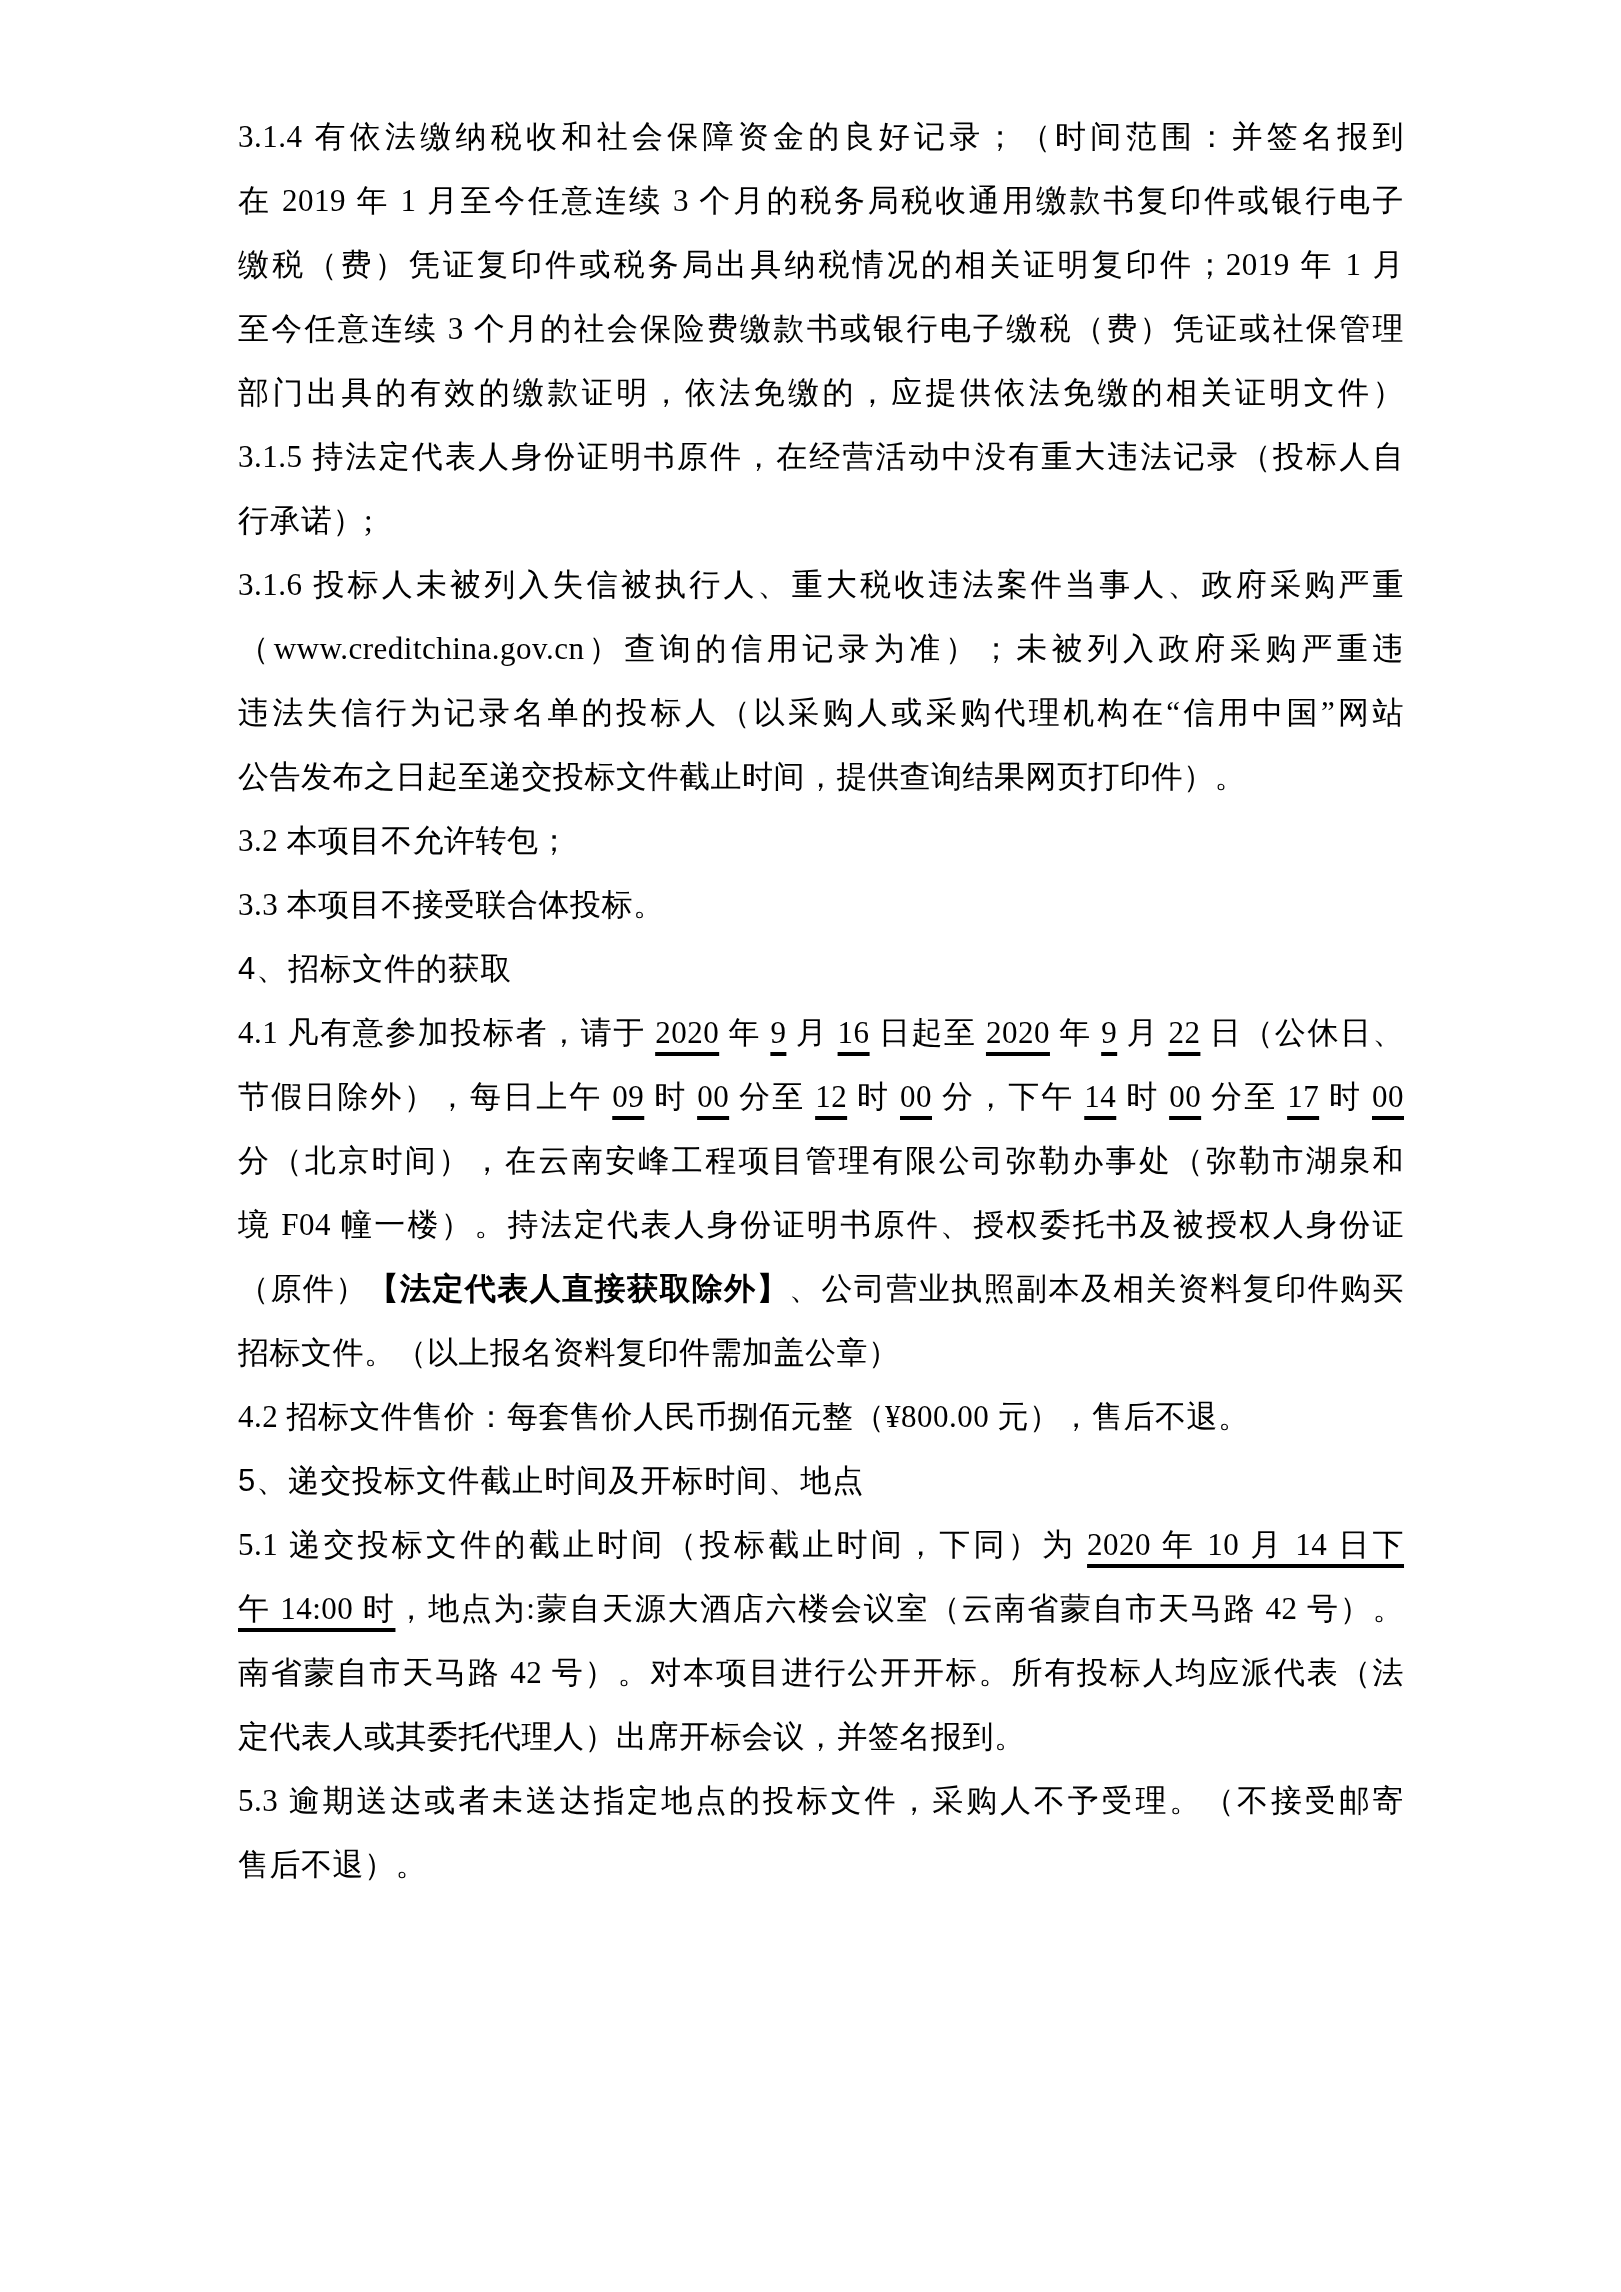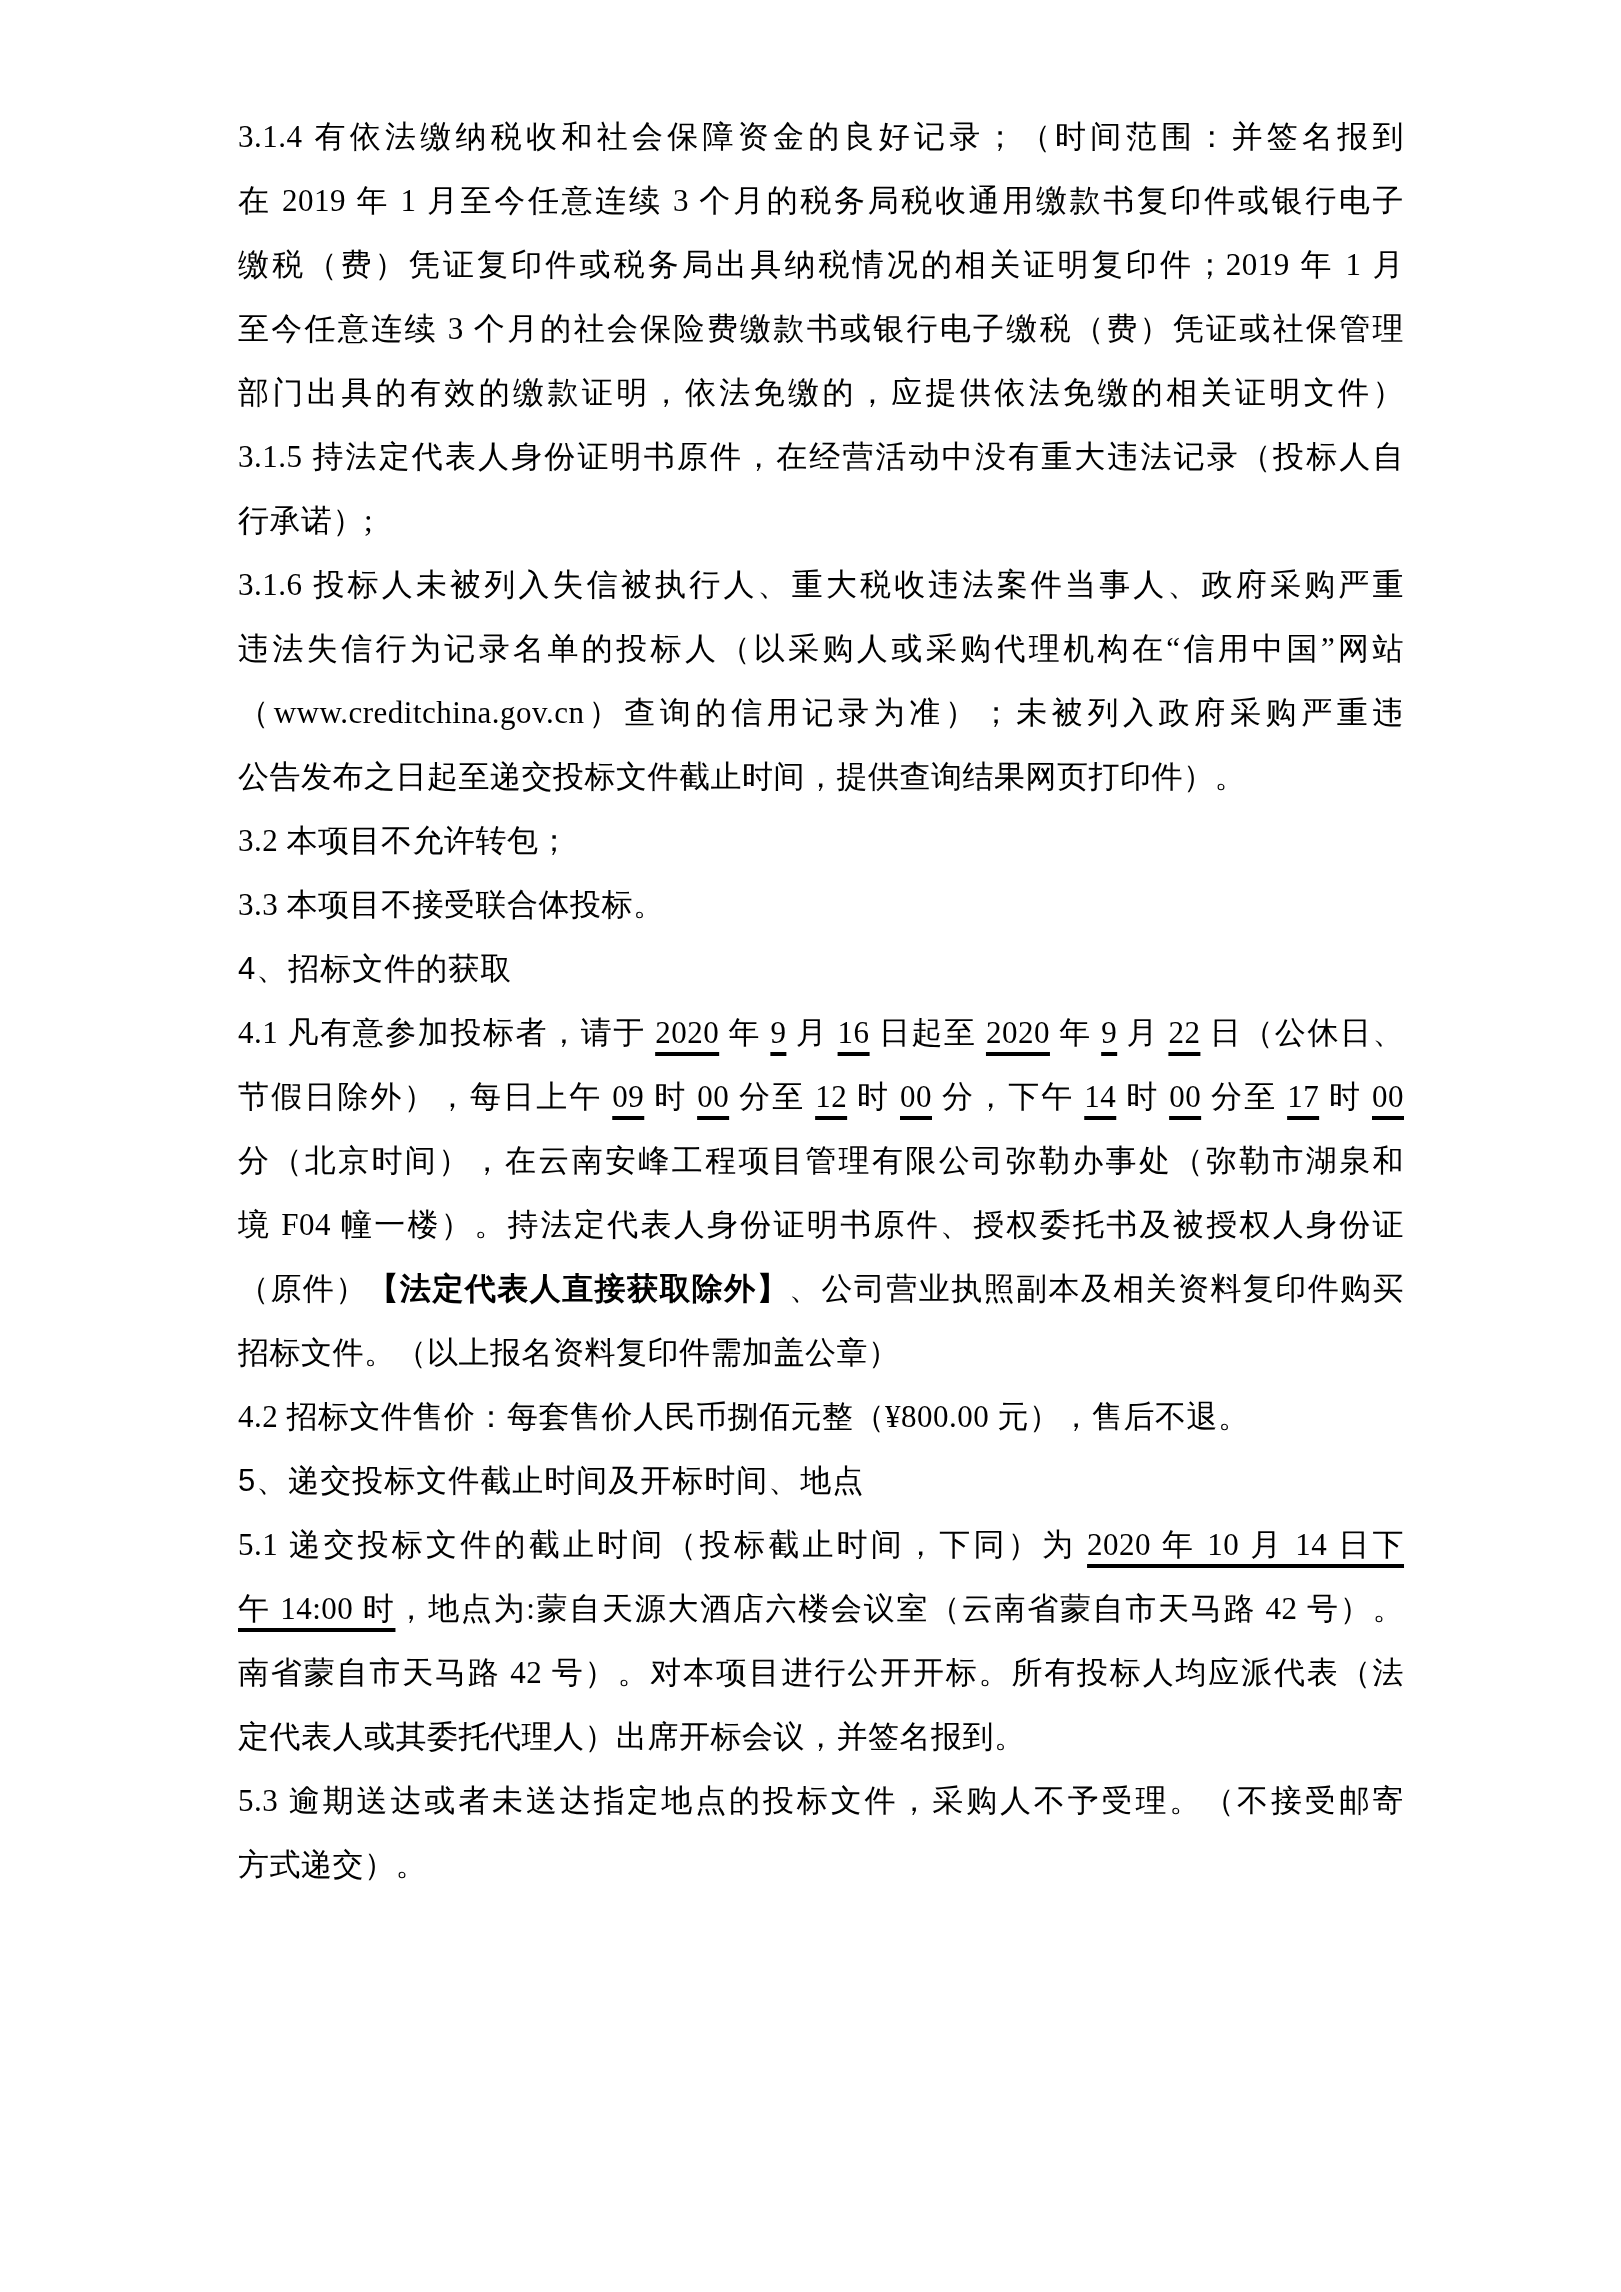--- a/index.html
+++ b/index.html
@@ -52,34 +52,34 @@
 
 <div class="doc">
     <div class="line just"><span>3.1.4 有依法缴纳税收和社会保障资金的良好记录；（时间范围：并签名报到</span></div>
     <div class="line just"><span>在 2019 年 1 月至今任意连续 3 个月的税务局税收通用缴款书复印件或银行电子</span></div>
     <div class="line just"><span>缴税（费）凭证复印件或税务局出具纳税情况的相关证明复印件；2019 年 1 月</span></div>
     <div class="line just"><span>至今任意连续 3 个月的社会保险费缴款书或银行电子缴税（费）凭证或社保管理</span></div>
     <div class="line just"><span>部门出具的有效的缴款证明，依法免缴的，应提供依法免缴的相关证明文件）</span></div>
     <div class="line just"><span>3.1.5 持法定代表人身份证明书原件，在经营活动中没有重大违法记录（投标人自</span></div>
     <div class="line"><span>行承诺）;</span></div>
     <div class="line just"><span>3.1.6 投标人未被列入失信被执行人、重大税收违法案件当事人、政府采购严重</span></div>
+    <div class="line just"><span>（www.creditchina.gov.cn）查询的信用记录为准）；未被列入政府采购严重违</span></div>
     <div class="line just"><span>违法失信行为记录名单的投标人（以采购人或采购代理机构在“信用中国”网站</span></div>
-    <div class="line just"><span>（www.creditchina.gov.cn）查询的信用记录为准）；未被列入政府采购严重违</span></div>
     <div class="line"><span>公告发布之日起至递交投标文件截止时间，提供查询结果网页打印件）。</span></div>
     <div class="line"><span>3.2 本项目不允许转包；</span></div>
     <div class="line"><span>3.3 本项目不接受联合体投标。</span></div>
     <div class="line h"><span class="b">4、招标文件的获取</span></div>
     <div class="line just"><span>4.1 凡有意参加投标者，请于 </span><span class="u">2020</span><span> 年 </span><span class="u">9</span><span> 月 </span><span class="u">16</span><span> 日起至 </span><span class="u">2020</span><span> 年 </span><span class="u">9</span><span> 月 </span><span class="u">22</span><span> 日（公休日、</span></div>
     <div class="line just"><span>节假日除外），每日上午 </span><span class="u">09</span><span> 时 </span><span class="u">00</span><span> 分至 </span><span class="u">12</span><span> 时 </span><span class="u">00</span><span> 分，下午 </span><span class="u">14</span><span> 时 </span><span class="u">00</span><span> 分至 </span><span class="u">17</span><span> 时 </span><span class="u">00</span></div>
     <div class="line just"><span>分（北京时间），在云南安峰工程项目管理有限公司弥勒办事处（弥勒市湖泉和</span></div>
     <div class="line just"><span>境 F04 幢一楼）。持法定代表人身份证明书原件、授权委托书及被授权人身份证</span></div>
     <div class="line just"><span>（原件）</span><span class="b">【法定代表人直接获取除外】</span><span>、公司营业执照副本及相关资料复印件购买</span></div>
     <div class="line"><span>招标文件。（以上报名资料复印件需加盖公章）</span></div>
     <div class="line"><span>4.2 招标文件售价：每套售价人民币捌佰元整（¥800.00 元），售后不退。</span></div>
     <div class="line h"><span class="b">5、递交投标文件截止时间及开标时间、地点</span></div>
     <div class="line just"><span>5.1 递交投标文件的截止时间（投标截止时间，下同）为 </span><span class="u">2020 年 10 月 14 日下</span></div>
     <div class="line just"><span class="u">午 14:00 时</span><span>，地点为:蒙自天源大酒店六楼会议室（云南省蒙自市天马路 42 号）。</span></div>
     <div class="line just"><span>南省蒙自市天马路 42 号）。对本项目进行公开开标。所有投标人均应派代表（法</span></div>
     <div class="line"><span>定代表人或其委托代理人）出席开标会议，并签名报到。</span></div>
     <div class="line just"><span>5.3 逾期送达或者未送达指定地点的投标文件，采购人不予受理。（不接受邮寄</span></div>
-    <div class="line"><span>方式递交）。</span></div>
+    <div class="line"><span>售后不退）。</span></div>
   </div>
 
 
 </body></html>

